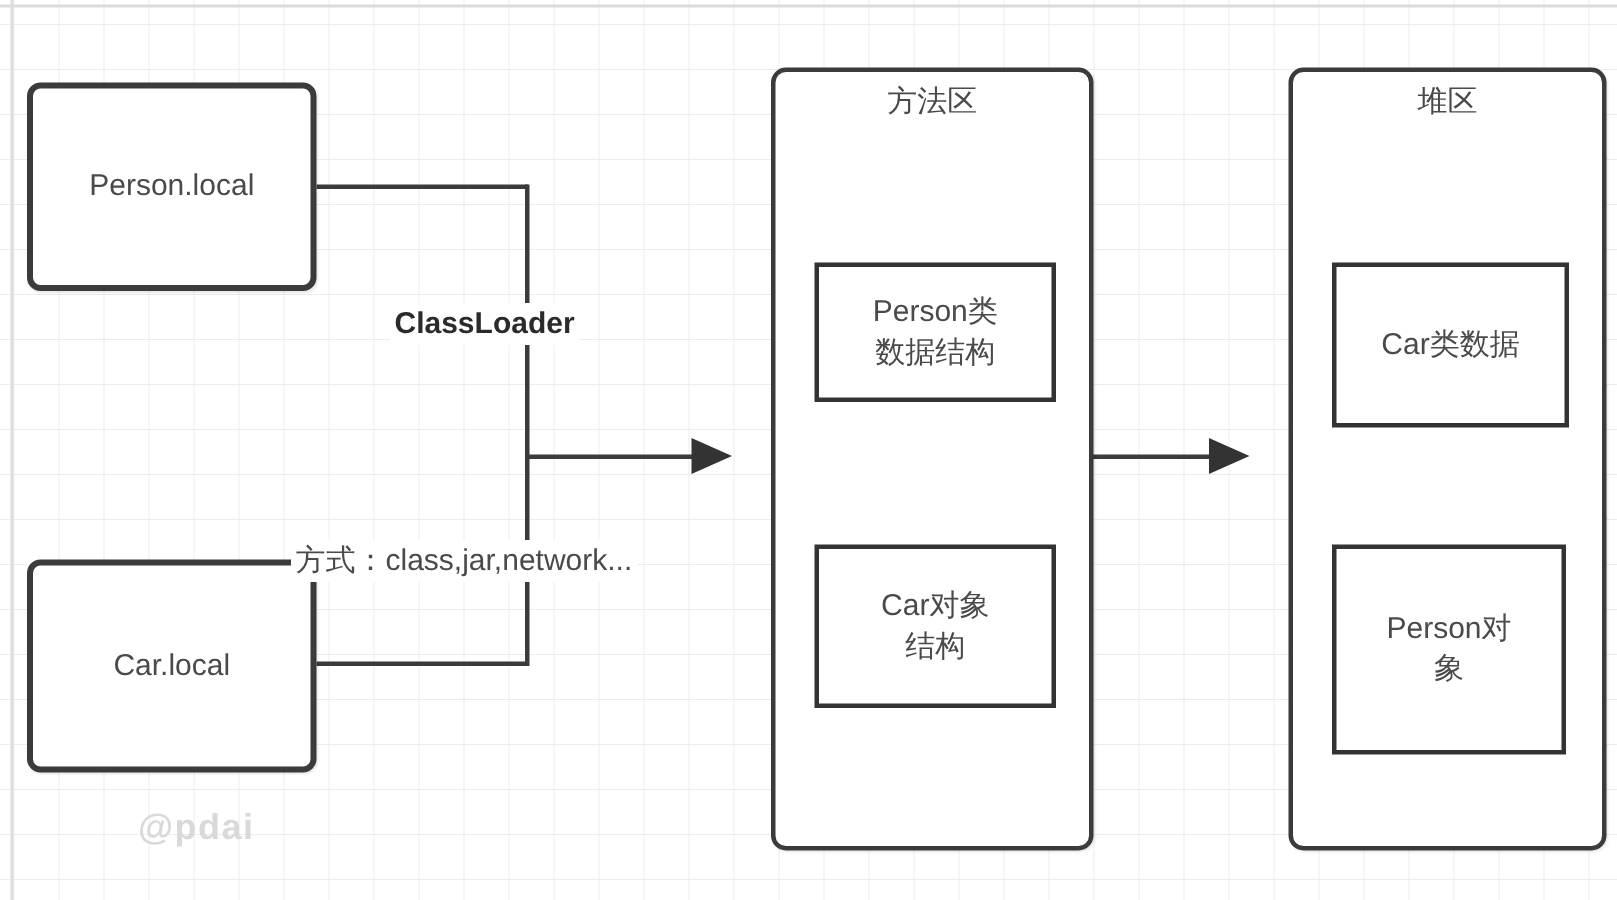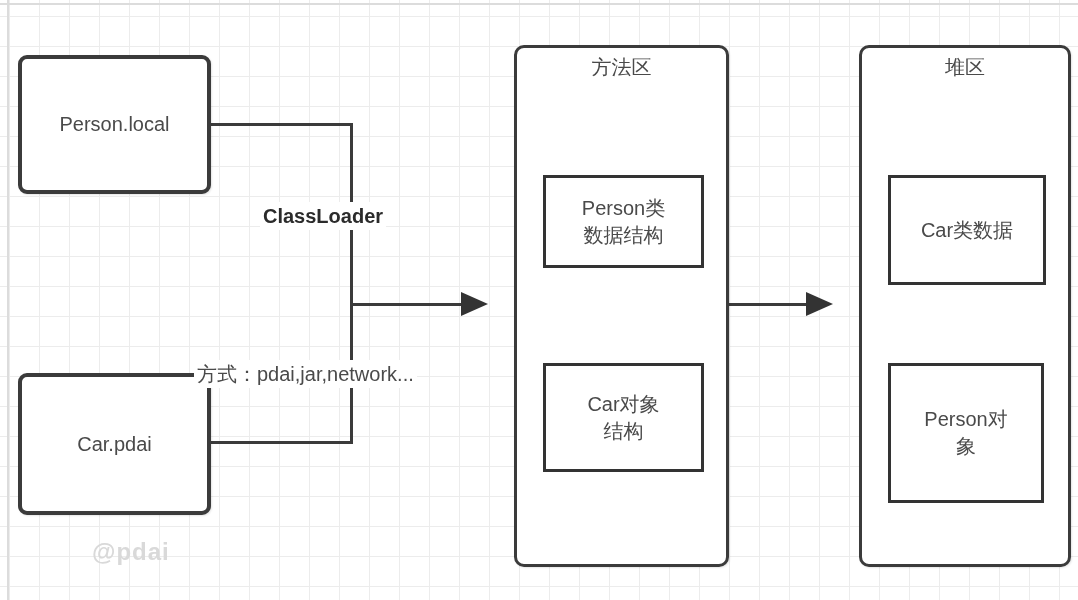--- a/index.html
+++ b/index.html
@@ -123,21 +123,21 @@
   <div class="arrowhead" style="left:461px; top:292px;"></div>
 
   <div class="line" style="left:703px; top:303px; width:103px; height:3px;"></div>
   <div class="arrowhead" style="left:806px; top:292px;"></div>
 
   <div class="box class-file-box" style="left:18px; top:55px; width:193px; height:139px;">
     <span>Person.local</span>
   </div>
 
   <div class="box class-file-box" style="left:18px; top:373px; width:193px; height:142px;">
-    <span>Car.pdai</span>
+    <span>Car.local</span>
   </div>
 
   <div class="box area-box" style="left:488px; top:45px; width:215px; height:522px;">
     <div class="area-title">方法区</div>
     <div class="cell-box" style="left:26px; top:127px; width:161px; height:93px;">
       <span>Person类
 数据结构</span>
     </div>
     <div class="cell-box" style="left:26px; top:315px; width:161px; height:109px;">
       <span>Car对象
@@ -151,17 +151,17 @@
       <span>Car类数据</span>
     </div>
     <div class="cell-box" style="left:26px; top:315px; width:156px; height:140px;">
       <span>Person对
 象</span>
     </div>
   </div>
 
   <div class="float-label classloader-label" style="left:260px; top:202px;">ClassLoader</div>
 
-  <div class="float-label load-method-label" style="left:194px; top:360px;">方式：pdai,jar,network...</div>
+  <div class="float-label load-method-label" style="left:194px; top:360px;">方式：class,jar,network...</div>
 
   <div class="watermark">@pdai</div>
 
 </div>
 
 </body></html>

